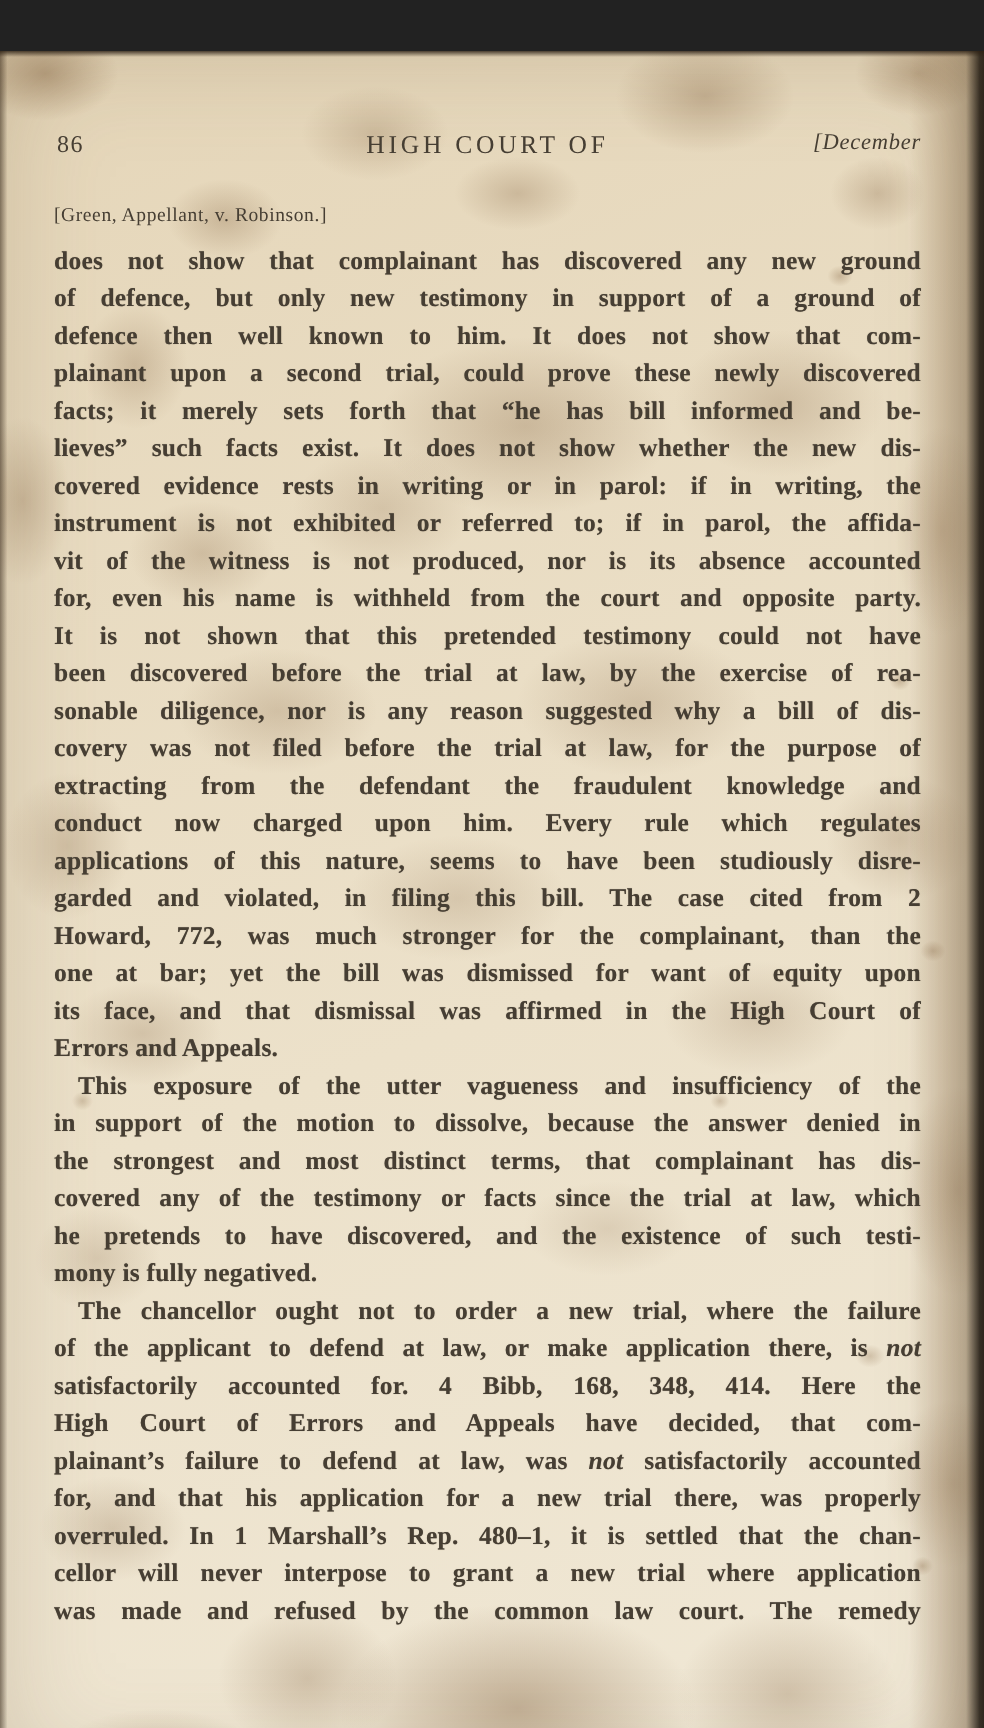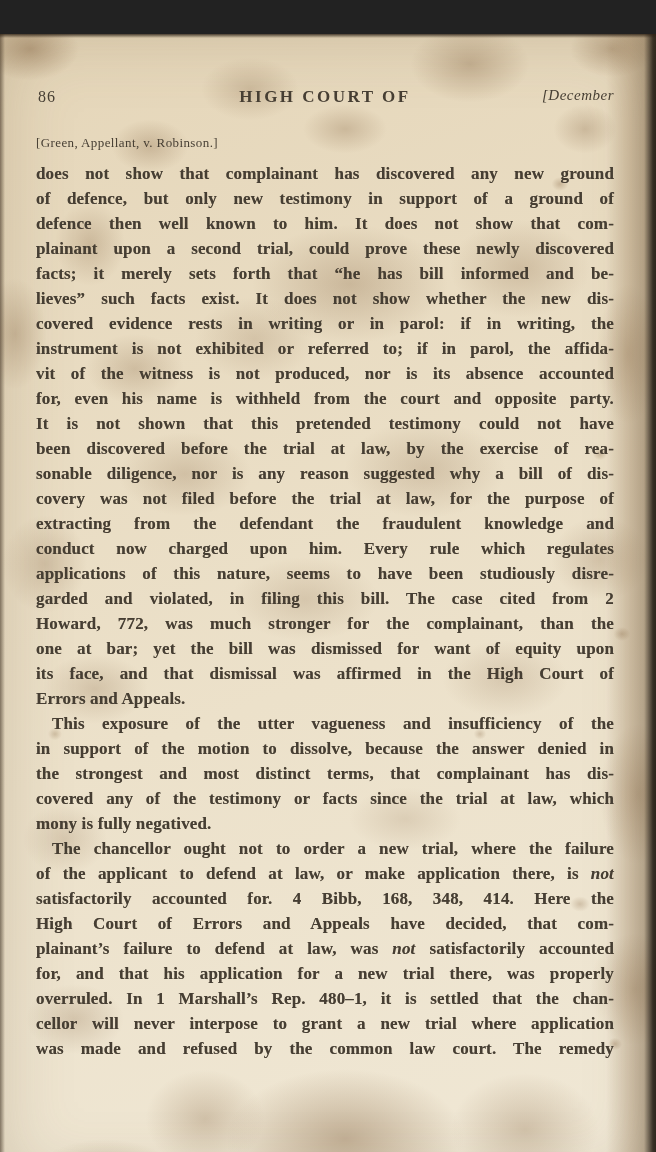--- a/index.html
+++ b/index.html
@@ -61,21 +61,21 @@
     box-shadow: inset 0 0 70px rgba(120,95,60,.25);
     margin-top: 34px;
   }
   .page-number {
     position: absolute; left: 38px; top: 54px;
     font-size: 16px; letter-spacing: 1px;
   }
   .running-title {
     position: absolute; left: 36px; top: 53px; width: 578px;
     text-align: center; font-size: 17px; letter-spacing: 2.5px;
-    font-weight: bold; margin: 0;
+    font-weight: normal; margin: 0;
   }
   .date-header {
     position: absolute; right: 42px; top: 53px;
     font-size: 15px; font-style: italic; letter-spacing: 0.5px;
   }
   .case-caption {
     position: absolute; left: 36px; top: 101px; width: 578px;
     text-align: left; font-size: 13px; letter-spacing: 0.4px;
   }
   .body-text {
@@ -124,20 +124,21 @@
         <div class="line">Howard, 772, was much stronger for the complainant, than the</div>
         <div class="line">one at bar; yet the bill was dismissed for want of equity upon</div>
         <div class="line">its face, and that dismissal was affirmed in the High Court of</div>
         <div class="line lastline">Errors and Appeals.</div>
       </div>
       <div class="paragraph">
         <div class="line indent">This exposure of the utter vagueness and insufficiency of the</div>
         <div class="line">in support of the motion to dissolve, because the answer denied in</div>
         <div class="line">the strongest and most distinct terms, that complainant has dis-</div>
         <div class="line">covered any of the testimony or facts since the trial at law, which</div>
+        <div class="line">he pretends to have discovered, and the existence of such testi-</div>
         <div class="line lastline">mony is fully negatived.</div>
       </div>
       <div class="paragraph">
         <div class="line indent">The chancellor ought not to order a new trial, where the failure</div>
         <div class="line">of the applicant to defend at law, or make application there, is <i>not</i></div>
         <div class="line">satisfactorily accounted for.  4 Bibb, 168, 348, 414.  Here the</div>
         <div class="line">High Court of Errors and Appeals have decided, that com-</div>
         <div class="line">plainant’s failure to defend at law, was <i>not</i> satisfactorily accounted</div>
         <div class="line">for, and that his application for a new trial there, was properly</div>
         <div class="line">overruled.  In 1 Marshall’s Rep. 480–1, it is settled that the chan-</div>

